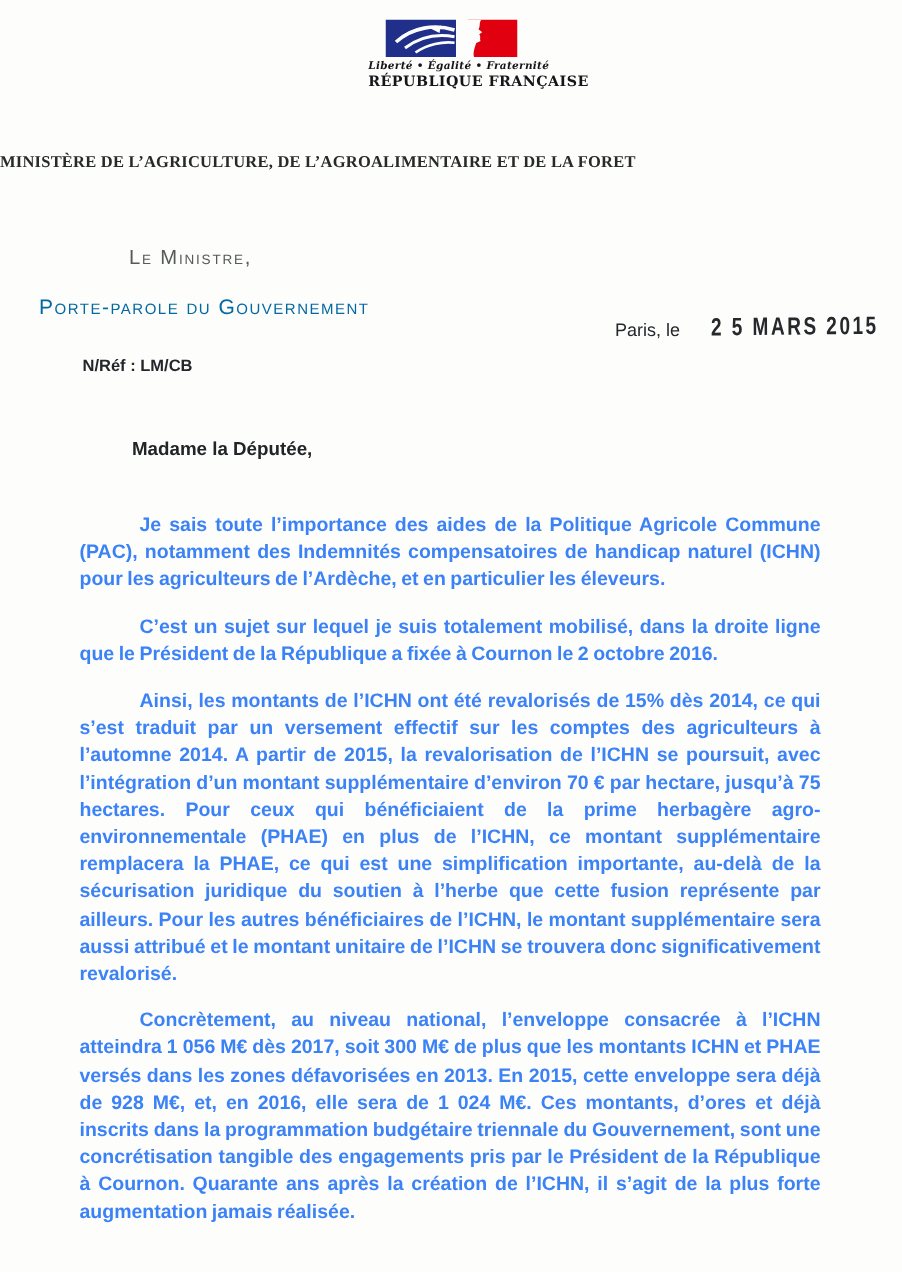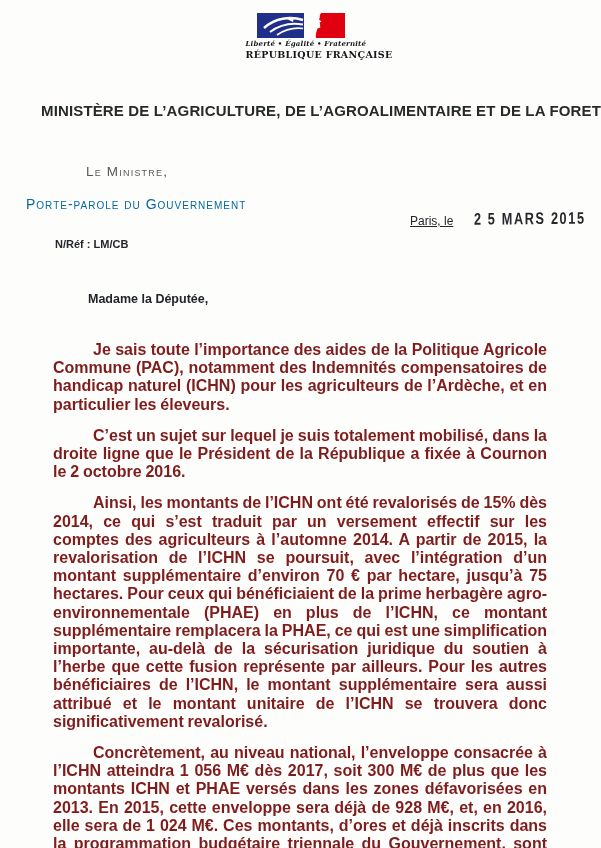--- a/index.html
+++ b/index.html
@@ -28,40 +28,40 @@
   .republic {
     font-family: "DejaVu Serif", serif;
     font-weight: bold; font-size: 9.5px;
     letter-spacing: 0.3px; color: #15161a;
     white-space: nowrap; margin-top: 1px;
   }
 
   
   .ministry {
     position: absolute; top: 102px; left: 0; width: 601px;
-    text-align: right;
-    font-size: 15px; font-weight: bold;
-    letter-spacing: 0.15px; color: #272b26;
+    text-align: left;
+    font-size: 11px; font-weight: bold;
+    letter-spacing: 0.15px; color: #272b26; font-family: Liberation Serif, serif;
   }
 
   
   .minister {
     position: absolute; top: 164px; left: 86px;
     font-variant: small-caps; font-size: 13.5px;
     letter-spacing: 1.2px; color: #565b56;
   }
   .spokesperson {
     position: absolute; top: 196px; left: 26px;
     font-variant: small-caps; font-size: 14px;
     letter-spacing: 1px; color: #0369a1;
   }
 
   
   .dateline { position: absolute; top: 211px; left: 410px; white-space: nowrap; }
-  .place { font-size: 12px; color: #24272b; text-decoration: underline; }
+  .place { font-size: 12px; color: #24272b; }
   .stamp {
     display: inline-block; margin-left: 16px;
     font-size: 15.5px; font-weight: bold;
     letter-spacing: 2px; color: #26282b;
     transform: scaleX(0.82) scaleY(1.08) rotate(-0.4deg);
     transform-origin: left bottom;
     white-space: nowrap;
   }
 
   
@@ -72,24 +72,24 @@
 
   
   .content {
     position: absolute; top: 292px; left: 53px; width: 494px; font-weight: bold;
   }
   .salutation {
     font-size: 12.5px; margin: 0 0 35px 0; text-indent: 35px;
   }
   .content p {
     margin: 0 0 13px 0;
-    font-size: 16px; line-height: 18.2px;
+    font-size: 13px; line-height: 18.2px;
     text-align: justify; text-indent: 40px;
     word-spacing: -0.6px;
-    color: #7f1d1d;
+    color: #3b82f6;
   }
 
   
   .recipient {
     position: relative; margin-top: 42px;
     font-size: 13px; line-height: 16.3px; color: #1f2226;
   }
   .recipient div { white-space: nowrap; }
 </style>
 </head>

